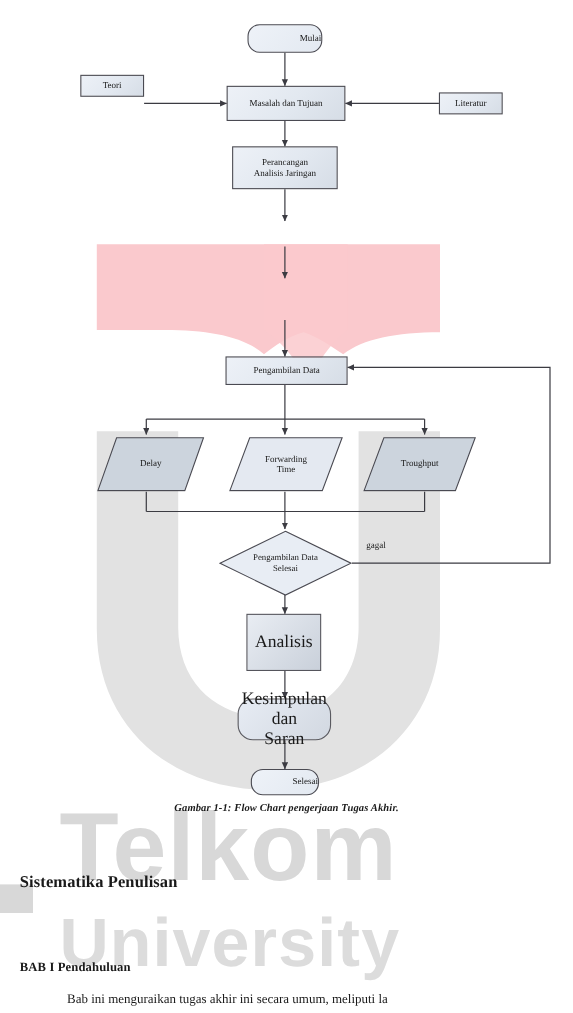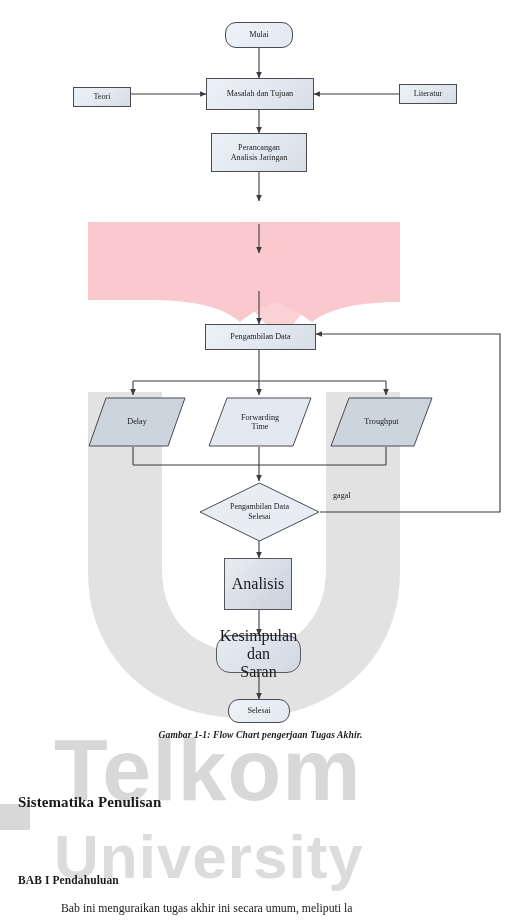--- a/index.html
+++ b/index.html
@@ -39,20 +39,21 @@
   }
   .box-analisis{
     border:1px solid #55555c;
     background:linear-gradient(135deg,#e9edf3 0%,#c9d0da 100%);
   }
   .terminator{
     border:1px solid #4a4a52;
     border-radius:11px;
     background:linear-gradient(135deg,#eef2f8 0%,#e3e9f1 100%);
     font-size:8.2px;
+    justify-content:flex-end;
   }
 
   .para-wrap{position:absolute;z-index:3;}
   .para-wrap svg{display:block;}
   .para-label{
     position:absolute;left:0;top:0;width:100%;height:100%;
     display:flex;align-items:center;justify-content:center;
     text-align:center;font-size:8.2px;line-height:1.15;
   }
 
@@ -153,21 +154,21 @@
       <path d="M 259 673 L 259 699"></path>
 
       <path d="M 320 512 L 500 512 L 500 334 L 316 334"></path>
     </g>
   </svg>
 
   <div class="node terminator" style="left:225px;top:22px;width:68px;height:26px;">
     <span>Mulai</span>
   </div>
 
-  <div class="node box" style="left:73px;top:87px;width:58px;height:20px;">
+  <div class="node box" style="left:73px;top:68px;width:58px;height:20px;">
     <span>Teori</span>
   </div>
 
   <div class="node box" style="left:399px;top:84px;width:58px;height:20px;">
     <span>Literatur</span>
   </div>
 
   <div class="node box" style="left:206px;top:78px;width:108px;height:32px;">
     <span>Masalah dan Tujuan</span>
   </div>

